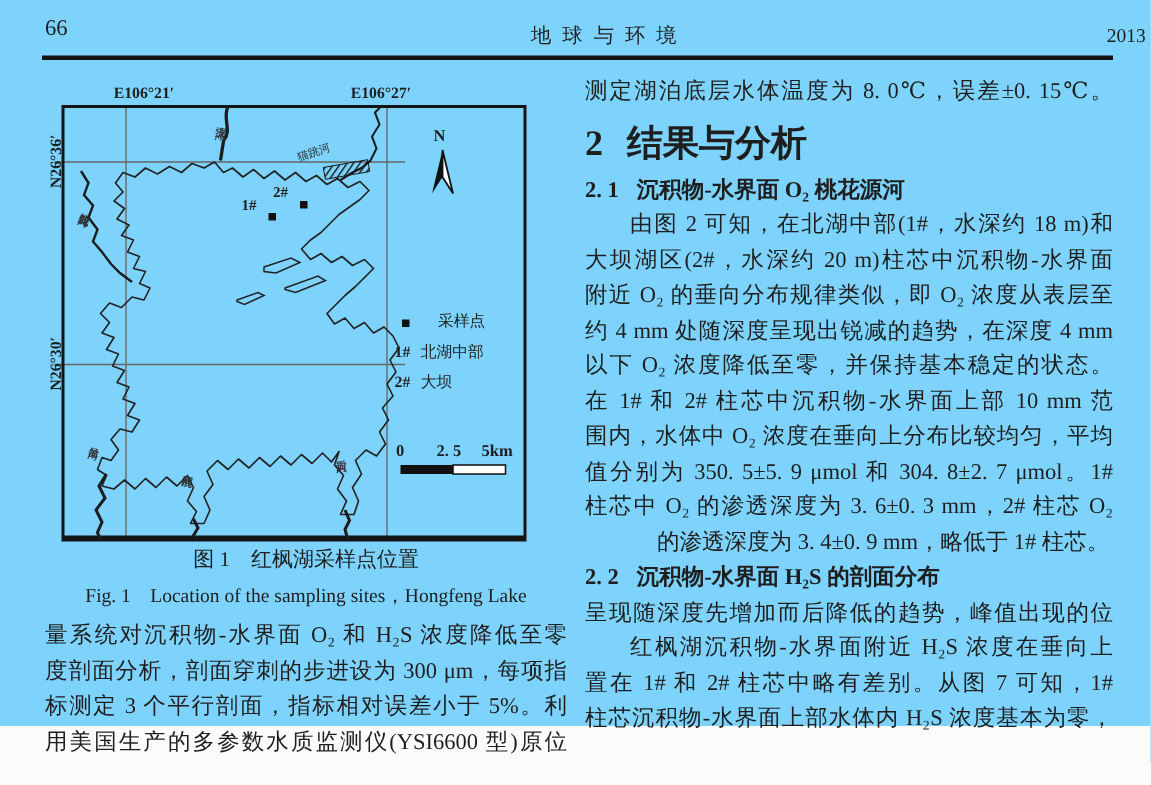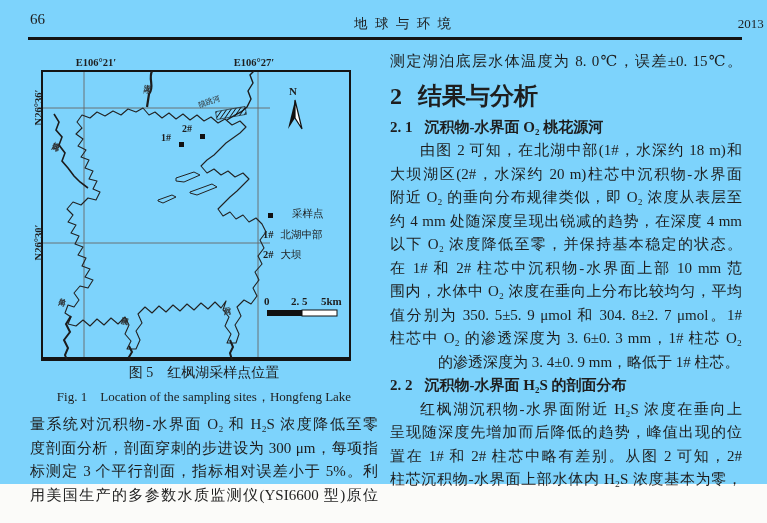--- a/index.html
+++ b/index.html
@@ -103,21 +103,21 @@
     <div class="maplabel river vert" style="left:192px;top:242px;transform:rotate(-6deg);">后六河</div>
 
     <div class="maplabel leg" style="left:262px;top:149px;">采样点</div>
     <div class="maplabel leg" style="left:233px;top:170px;"><b>1#</b><span>北湖中部</span></div>
     <div class="maplabel leg" style="left:233px;top:190px;"><b>2#</b><span>大坝</span></div>
 
     <div class="maplabel scale-t" style="left:234px;top:237px;">0</div>
     <div class="maplabel scale-t" style="left:261px;top:237px;">2. 5</div>
     <div class="maplabel scale-t" style="left:291px;top:237px;">5km</div>
 
-    <div class="cap-cn">图 5　红枫湖采样点位置</div>
+    <div class="cap-cn">图 1　红枫湖采样点位置</div>
     <div class="cap-en">Fig. 1　Location of the sampling sites，Hongfeng Lake</div>
   </div>
 
   <div class="col-left">
     <div class="bl">量系统对沉积物-水界面 O₂ 和 H₂S 浓度降低至零</div>
     <div class="bl">度剖面分析，剖面穿刺的步进设为 300 μm，每项指</div>
     <div class="bl">标测定 3 个平行剖面，指标相对误差小于 5%。利</div>
     <div class="bl">用美国生产的多参数水质监测仪(YSI6600 型)原位</div>
   </div>
 
@@ -133,26 +133,26 @@
     </div>
 
     <div class="bl indent">由图 2 可知，在北湖中部(1#，水深约 18 m)和</div>
     <div class="bl">大坝湖区(2#，水深约 20 m)柱芯中沉积物-水界面</div>
     <div class="bl">附近 O₂ 的垂向分布规律类似，即 O₂ 浓度从表层至</div>
     <div class="bl">约 4 mm 处随深度呈现出锐减的趋势，在深度 4 mm</div>
     <div class="bl">以下 O₂ 浓度降低至零，并保持基本稳定的状态。</div>
     <div class="bl">在 1# 和 2# 柱芯中沉积物-水界面上部 10 mm 范</div>
     <div class="bl">围内，水体中 O₂ 浓度在垂向上分布比较均匀，平均</div>
     <div class="bl">值分别为 350. 5±5. 9 μmol 和 304. 8±2. 7 μmol。1#</div>
-    <div class="bl">柱芯中 O₂ 的渗透深度为 3. 6±0. 3 mm，1# 柱芯 O₂</div>
+    <div class="bl">柱芯中 O₂ 的渗透深度为 3. 6±0. 3 mm，2# 柱芯 O₂</div>
     <div class="bl end">的渗透深度为 3. 4±0. 9 mm，略低于 1# 柱芯。</div>
 
     <div class="h-sub">
       <span class="num">2. 2</span><span>沉积物-水界面 H₂S 的剖面分布</span>
     </div>
 
+    <div class="bl">呈现随深度先增加而后降低的趋势，峰值出现的位</div>
     <div class="bl indent">红枫湖沉积物-水界面附近 H₂S 浓度在垂向上</div>
-    <div class="bl">呈现随深度先增加而后降低的趋势，峰值出现的位</div>
-    <div class="bl">置在 1# 和 2# 柱芯中略有差别。从图 2 可知，2#</div>
+    <div class="bl">置在 1# 和 2# 柱芯中略有差别。从图 7 可知，1#</div>
     <div class="bl">柱芯沉积物-水界面上部水体内 H₂S 浓度基本为零，</div>
   </div>
 
 </div>
 
 </body></html>

